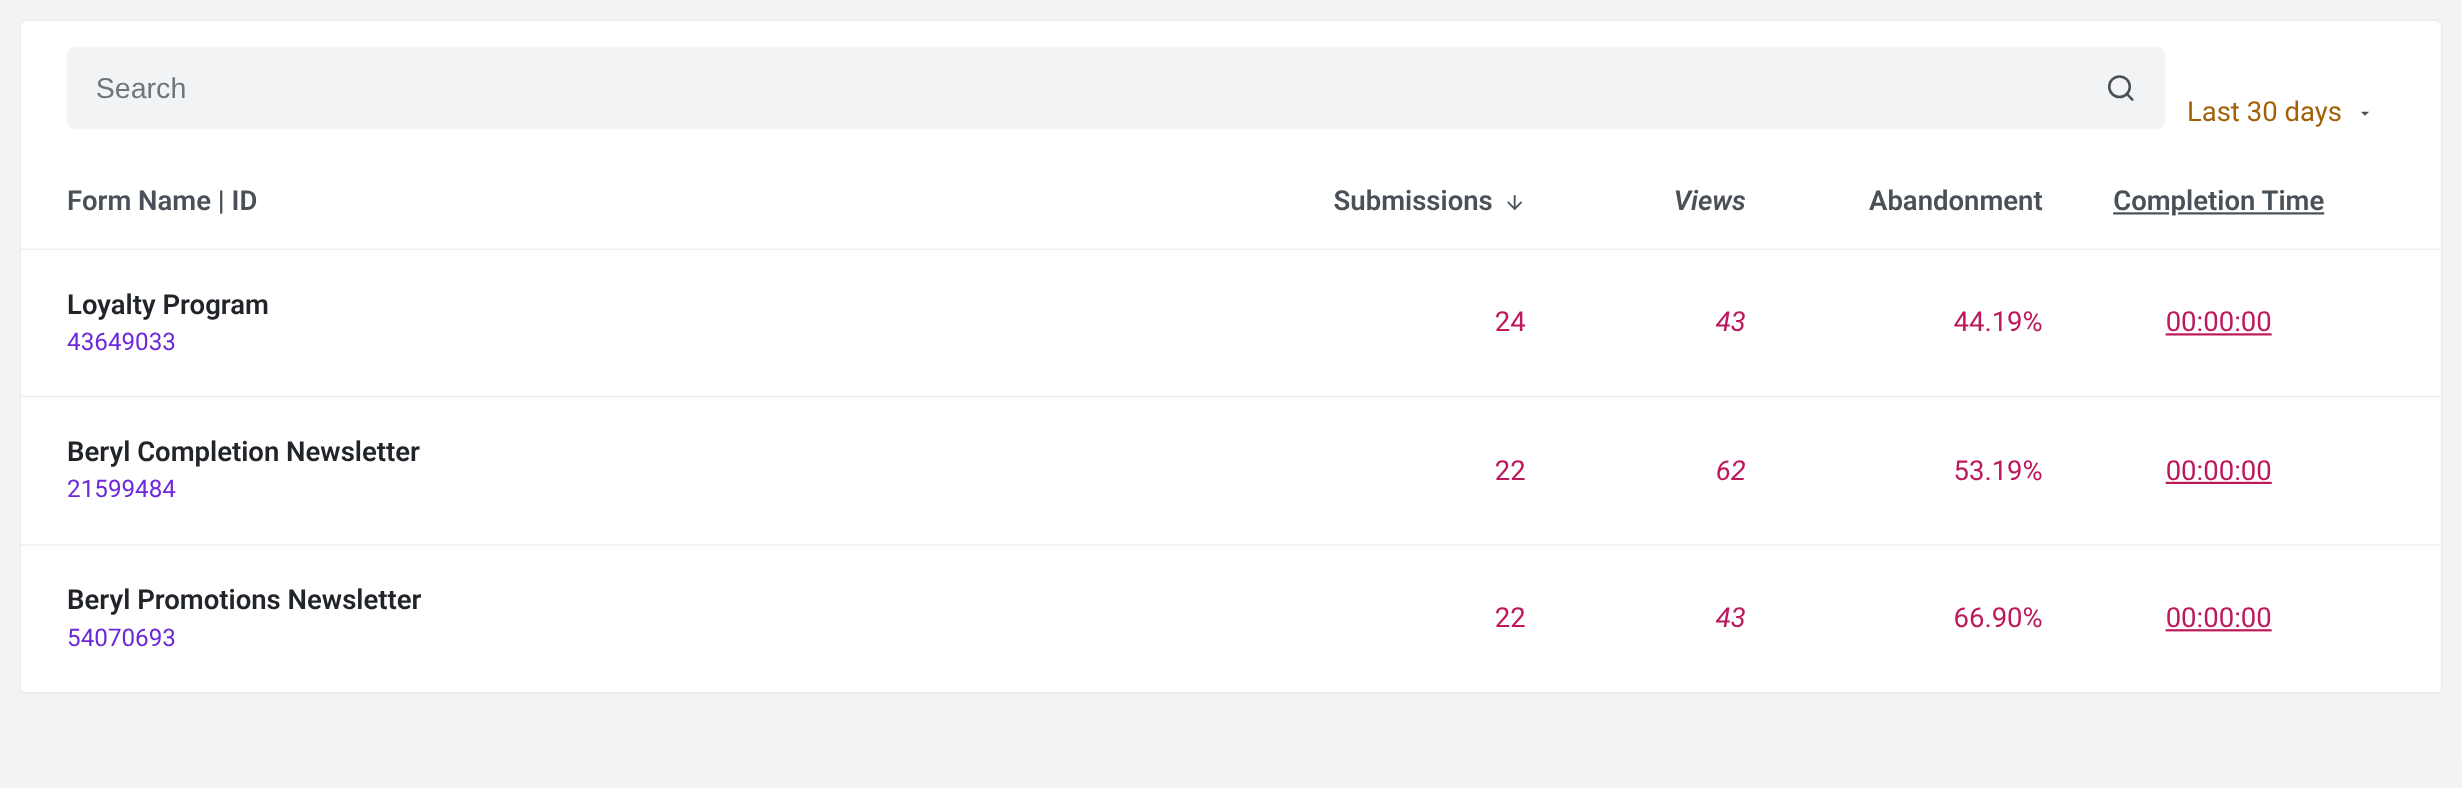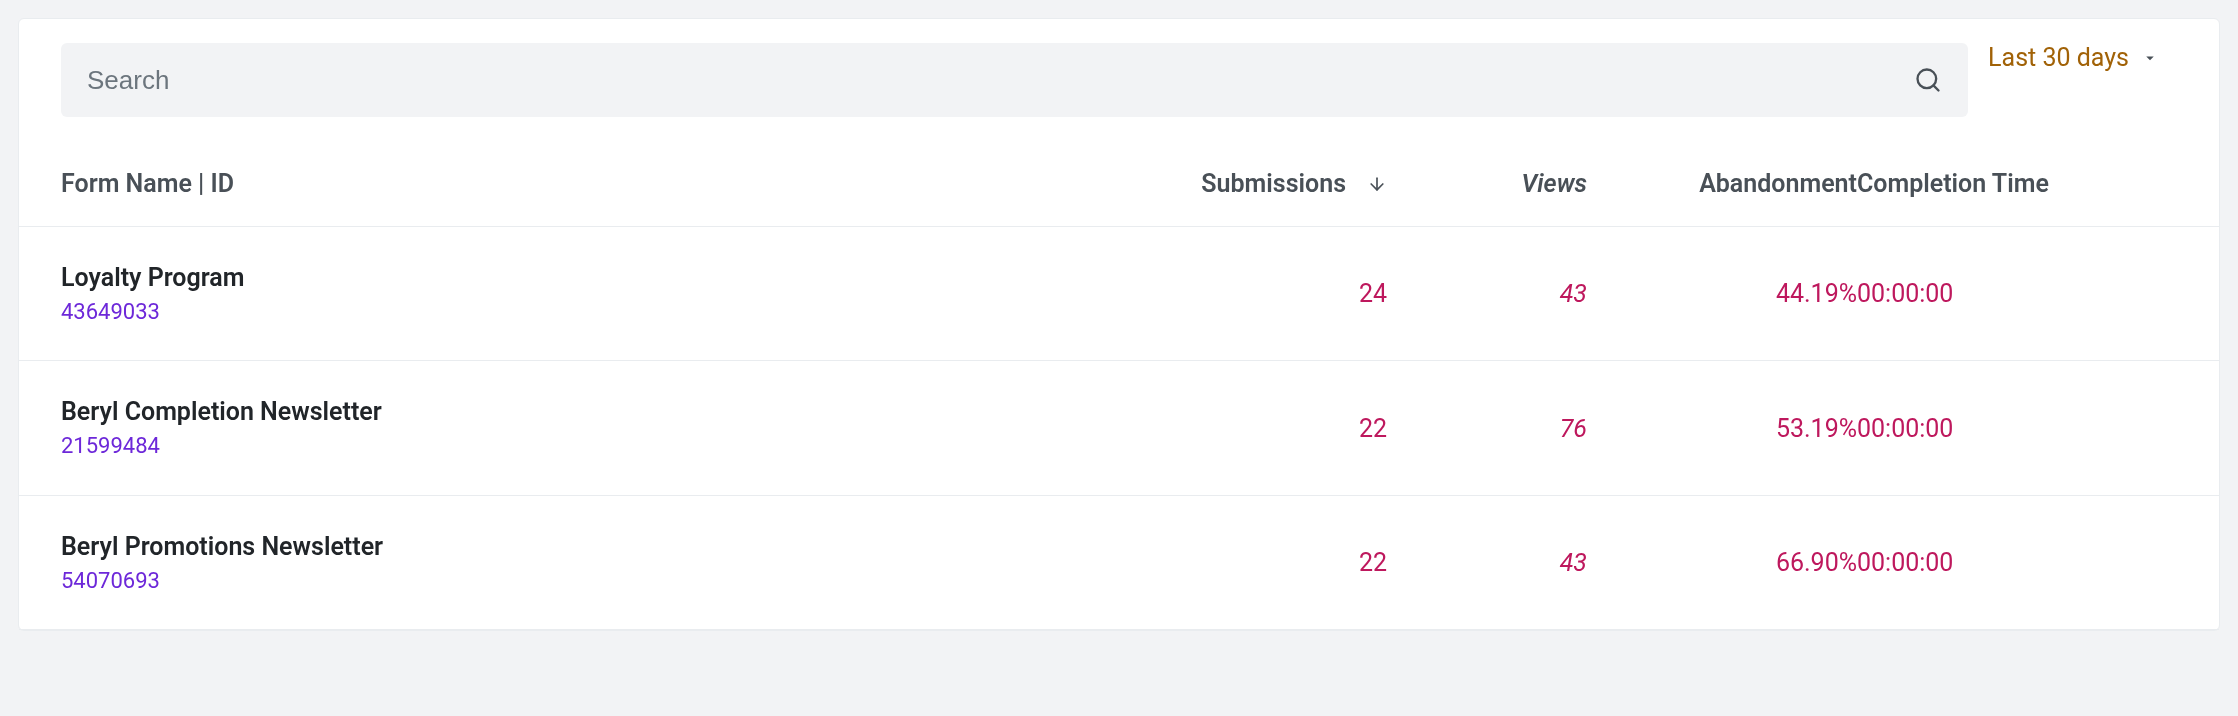--- a/index.html
+++ b/index.html
@@ -16,21 +16,21 @@
     }
 
     .card {
       background: #ffffff;
       border-radius: 6px;
       border: 1px solid #e9ecef;
     }
 
     .top-bar {
       display: flex;
-      align-items: flex-start;
+      align-items: flex-end;
       padding: 24px 42px;
       gap: 20px;
     }
 
     .search-wrap {
       flex: 1;
       background: #f2f3f5;
       border-radius: 6px;
       height: 74px;
       display: flex;
@@ -92,37 +92,38 @@
       flex: 1;
       min-width: 0;
     }
 
     .col-submissions {
       width: 240px;
       text-align: right;
       display: flex;
       justify-content: flex-end;
       align-items: center;
-      gap: 21px;
+      gap: 10px;
     }
 
     .col-views {
       width: 200px;
       text-align: right;
       font-style: italic;
     }
 
     .col-abandon {
       width: 270px;
       text-align: right;
     }
 
     .col-completion {
       width: 320px;
-      text-align: left;
+      text-align: center;
+      text-decoration: underline;
     }
 
     .th {
       color: #495057;
       font-weight: 600;
       font-size: 25px;
     }
 
     .sort-icon {
       color: #495057;
@@ -209,21 +210,21 @@
         <div class="col-views cell-val">43</div>
         <div class="col-abandon cell-val">44.19%</div>
         <div class="col-completion cell-val">00:00:00</div>
       </div>
       <div class="table-row">
         <div class="col-name">
           <div class="form-name">Beryl Completion Newsletter</div>
           <div class="form-id">21599484</div>
         </div>
         <div class="col-submissions cell-val">22</div>
-        <div class="col-views cell-val">76</div>
+        <div class="col-views cell-val">62</div>
         <div class="col-abandon cell-val">53.19%</div>
         <div class="col-completion cell-val">00:00:00</div>
       </div>
       <div class="table-row">
         <div class="col-name">
           <div class="form-name">Beryl Promotions Newsletter</div>
           <div class="form-id">54070693</div>
         </div>
         <div class="col-submissions cell-val">22</div>
         <div class="col-views cell-val">43</div>

